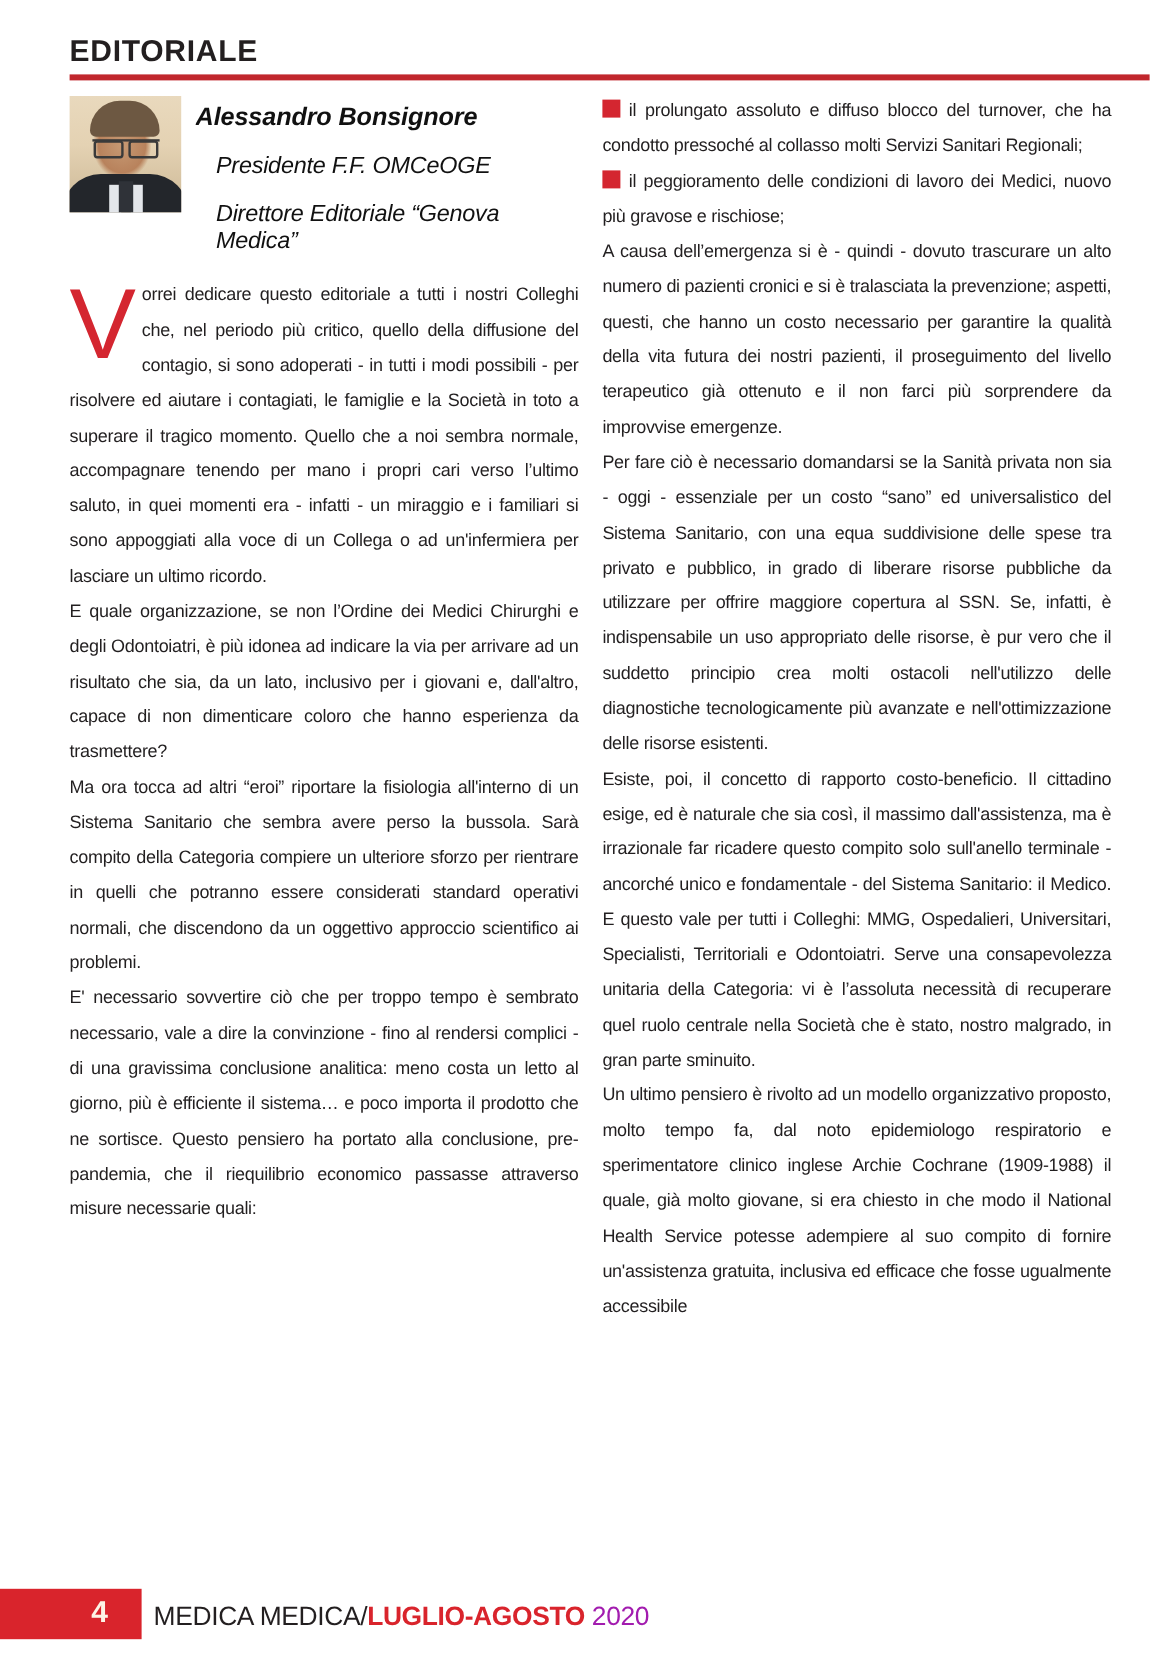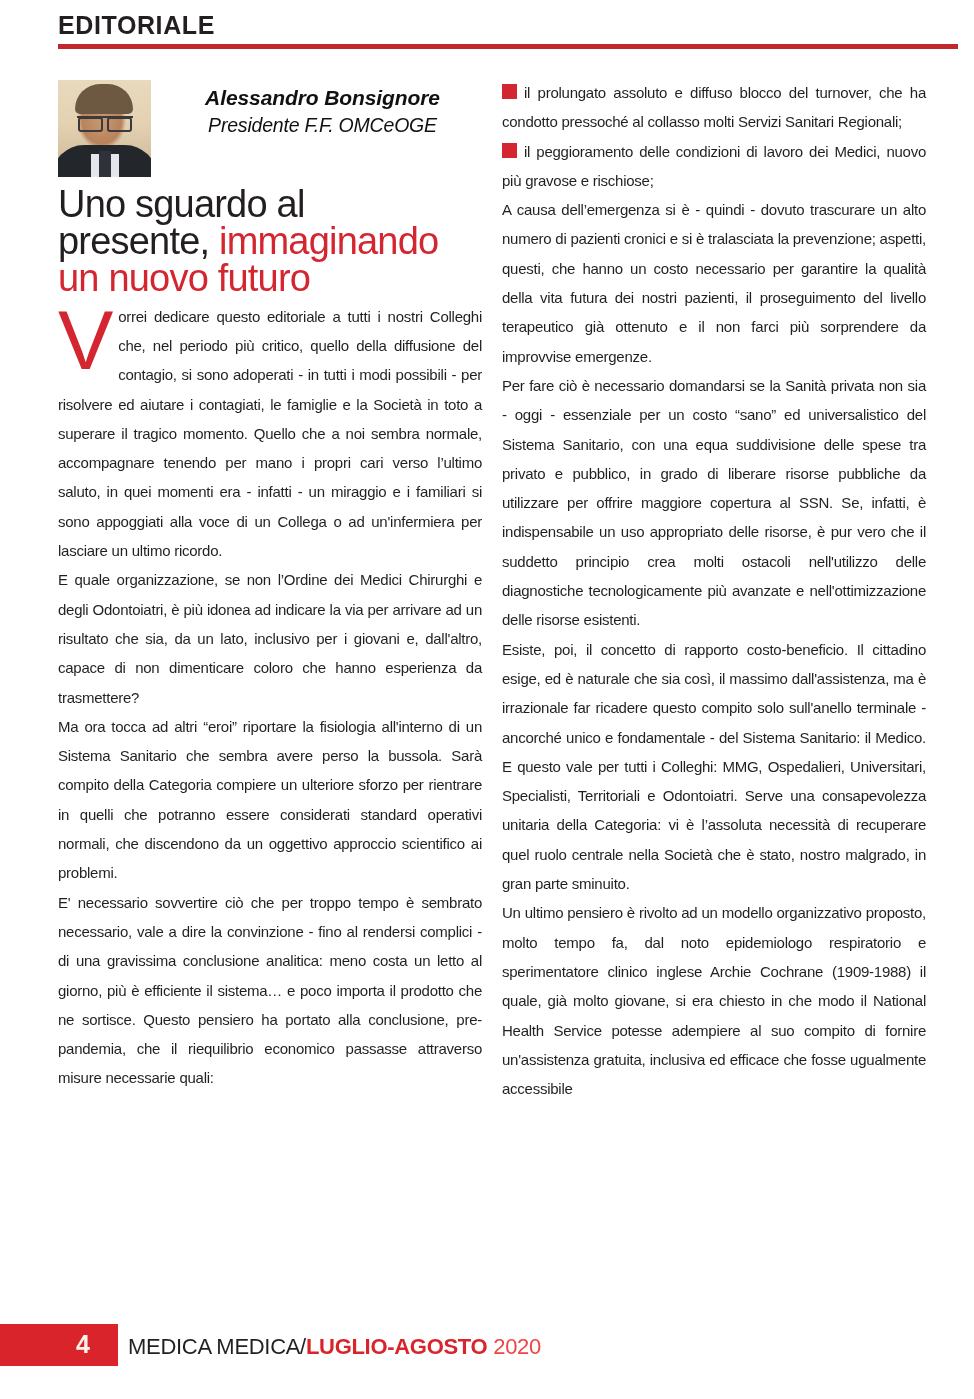--- a/index.html
+++ b/index.html
@@ -21,21 +21,21 @@
     inset: 0;
     width: 974px;
     height: 1399px;
     background: #ffffff;
   }
 
   
   .masthead {
     position: absolute;
     left: 58px;
-    top: 12px;
+    top: 30px;
     width: 900px;
   }
   .kicker {
     font-family: "Liberation Sans", sans-serif;
     font-weight: bold;
     font-size: 25px;
     letter-spacing: 0.6px;
     color: #231f20;
     line-height: 1.05;
     margin: 0;
@@ -111,39 +111,38 @@
     border: 2px solid #3a3a3a;
     border-radius: 3px;
     display: block;
   }
   .portrait .glasses i.l { left: 1px; }
   .portrait .glasses i.r { right: 1px; }
 
   .byline-text {
     overflow: hidden;
     padding-top: 8px;
-    text-align: center;
   }
   .author-name {
     font-family: "Liberation Sans", sans-serif;
     font-weight: bold;
     font-style: italic;
     font-size: 21px;
     line-height: 1.14;
     color: #111111;
     margin: 0;
     letter-spacing: -0.1px;
   }
   .author-role {
     font-family: "Liberation Sans", sans-serif;
     font-style: italic;
     font-size: 19.5px;
     line-height: 1.17;
     color: #111111;
-    margin: 4px;
+    margin: 17px;
     letter-spacing: -0.2px;
   }
 
   
   .headline {
     clear: both;
     font-family: "Liberation Sans", sans-serif;
     font-weight: normal;
     font-size: 38px;
     line-height: 0.98;
@@ -228,21 +227,21 @@
     letter-spacing: -0.3px;
     color: #231f20;
     white-space: nowrap;
   }
   .footer-title .accent {
     color: #d9242c;
     font-weight: bold;
     margin-top: 28px;
   }
   .footer-title .yr {
-    color: #ef4444;
+    color: #a21caf;
     font-weight: normal;
   }
 </style>
 </head>
 <body>
 
 <div class="page">
 
   <div class="masthead">
     <h1 class="kicker">EDITORIALE</h1>
@@ -255,28 +254,24 @@
       <div class="portrait">
         <span class="hair"></span>
         <span class="glasses">
             <i class="l"></i>
             <i class="r"></i>
           </span>
       </div>
       <div class="byline-text">
         <p class="author-name">Alessandro Bonsignore</p>
         <p class="author-role">Presidente F.F. OMCeOGE</p>
+        <p class="author-role">Direttore Editoriale “Genova Medica”</p>
       </div>
     </div>
 
-    <h2 class="headline">
-      <span>Uno sguardo al</span><br>
-      <span>presente, </span><span class="accent">immaginando</span><br>
-      <span class="accent">un nuovo futuro</span>
-    </h2>
 
     <div class="article">
       <p class="dropcap">Vorrei dedicare questo editoriale a tutti i nostri Colleghi che, nel periodo più critico, quello della diffusione del contagio, si sono adoperati - in tutti i modi possibili - per risolvere ed aiutare i contagiati, le famiglie e la Società in toto a superare il tragico momento. Quello che a noi sembra normale, accompagnare tenendo per mano i propri cari verso l’ultimo saluto, in quei momenti era - infatti - un miraggio e i familiari si sono appoggiati alla voce di un Collega o ad un'infermiera per lasciare un ultimo ricordo.</p>
       <p>E quale organizzazione, se non l’Ordine dei Medici Chirurghi e degli Odontoiatri, è più idonea ad indicare la via per arrivare ad un risultato che sia, da un lato, inclusivo per i giovani e, dall'altro, capace di non dimenticare coloro che hanno esperienza da trasmettere?</p>
       <p>Ma ora tocca ad altri “eroi” riportare la fisiologia all'interno di un Sistema Sanitario che sembra avere perso la bussola. Sarà compito della Categoria compiere un ulteriore sforzo per rientrare in quelli che potranno essere considerati standard operativi normali, che discendono da un oggettivo approccio scientifico ai problemi.</p>
       <p>E' necessario sovvertire ciò che per troppo tempo è sembrato necessario, vale a dire la convinzione - fino al rendersi complici - di una gravissima conclusione analitica: meno costa un letto al giorno, più è efficiente il sistema… e poco importa il prodotto che ne sortisce. Questo pensiero ha portato alla conclusione, pre-pandemia, che il riequilibrio economico passasse attraverso misure necessarie quali:</p>
     </div>
   </div>
 
   <div class="col col-right">

